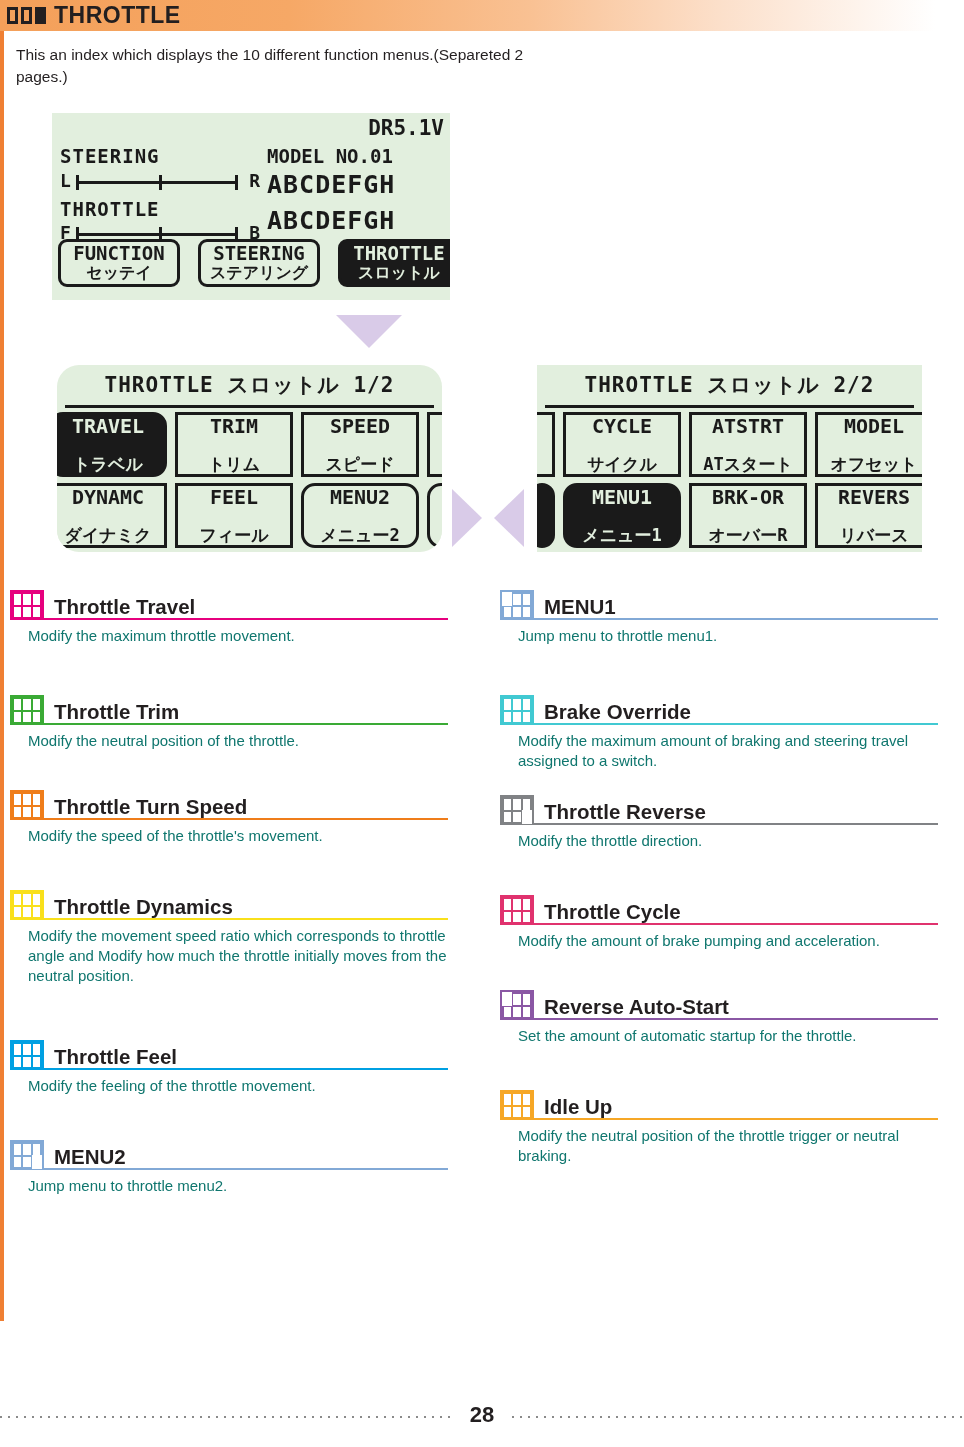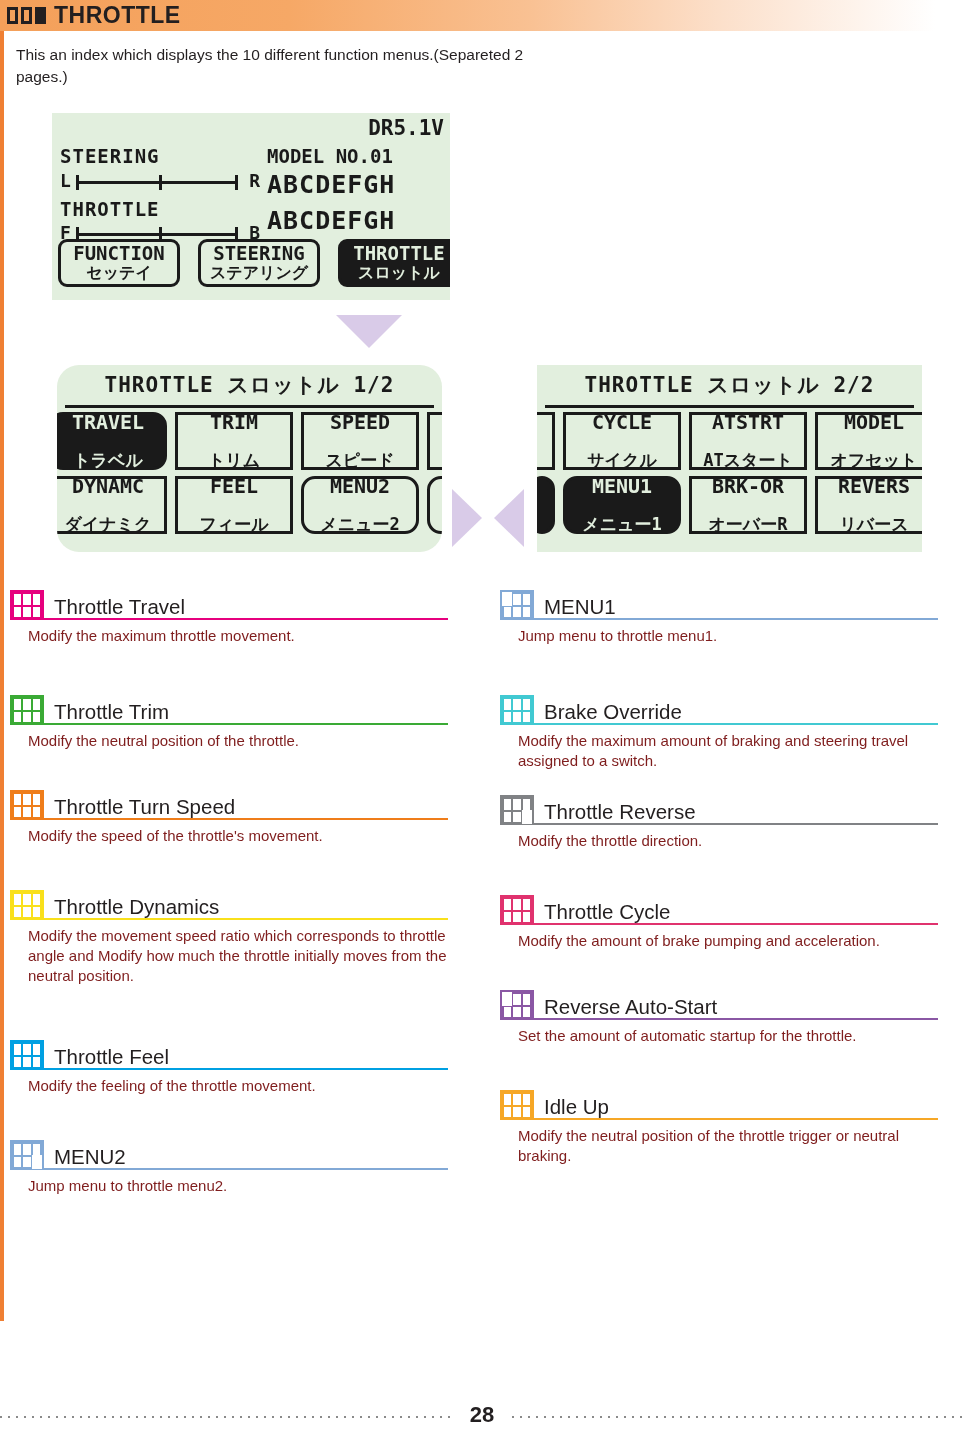--- a/index.html
+++ b/index.html
@@ -107,21 +107,21 @@
     position:absolute; left:0; top:6px; width:100%;
     text-align:center; font-size:21px; font-weight:bold; letter-spacing:1px;
     font-family:"DejaVu Sans Mono", monospace;
   }
   .menu-rule { position:absolute; left:8px; right:8px; top:40px; height:3px; background:#1a1a1a; }
   .mgrid { position:absolute; top:47px; display:flex; gap:8px; }
   .mgrid.left  { left:-8px; }
   .mgrid.right { left:-8px; }
   .mcol { display:flex; flex-direction:column; gap:6px; }
   .mbtn {
-    width:118px; height:58px; border:3px solid #1a1a1a;
+    width:118px; height:65px; border:3px solid #1a1a1a;
     display:flex; flex-direction:column; align-items:center; justify-content:center;
     background:#e2efde; color:#1a1a1a;
   }
   .mbtn.sel { background:#1a1a1a; color:#e2efde; }
   .mbtn.rounded { border-radius:14px; }
   .mbtn .en { font-size:20px; font-weight:bold; letter-spacing:0px; line-height:1.05; }
   .mbtn .jp { font-size:17px; font-weight:bold; line-height:1.05; margin-top:19px; }
   .mbtn.clip { width:70px; overflow:hidden; }
   .mbtn.clipL { width:26px; overflow:hidden; align-items:flex-end; }
 
@@ -132,26 +132,26 @@
 
   .entry { position:relative; }
   .entry-head { display:flex; align-items:flex-end; }
   .tile {
     width:34px; height:30px; flex:0 0 34px;
     display:grid; grid-template-columns:repeat(3,1fr); grid-template-rows:repeat(2,1fr);
     gap:2px; padding:4px 4px 3px 4px;
   }
   .tile i { background:#ffffff; display:block; }
   .ename {
-    font-size:20.5px; font-weight:normal; color:#231f20; margin-left:10px;
+    font-size:20.5px; font-weight:bold; color:#231f20; margin-left:10px;
     line-height:1.05; position:relative; top:2px; white-space:nowrap;
   }
   .underline { height:1.6px; width:100%; margin-top:3px; }
   .edesc {
-    font-size:15px; line-height:1.32; color:#7f1d1d;
+    font-size:15px; line-height:1.32; color:#0f766e;
     margin:6px 0 0 18px; width:420px;
   }
 
   
   .footer { position:absolute; left:0; bottom:23px; width:964px; height:14px; }
   .dots {
     position:absolute; left:0; top:6px; width:964px; height:2px;
     background-image: repeating-linear-gradient(to right, #8a8a8a 0 2px, transparent 2px 8px);
   }
   .pageno {

